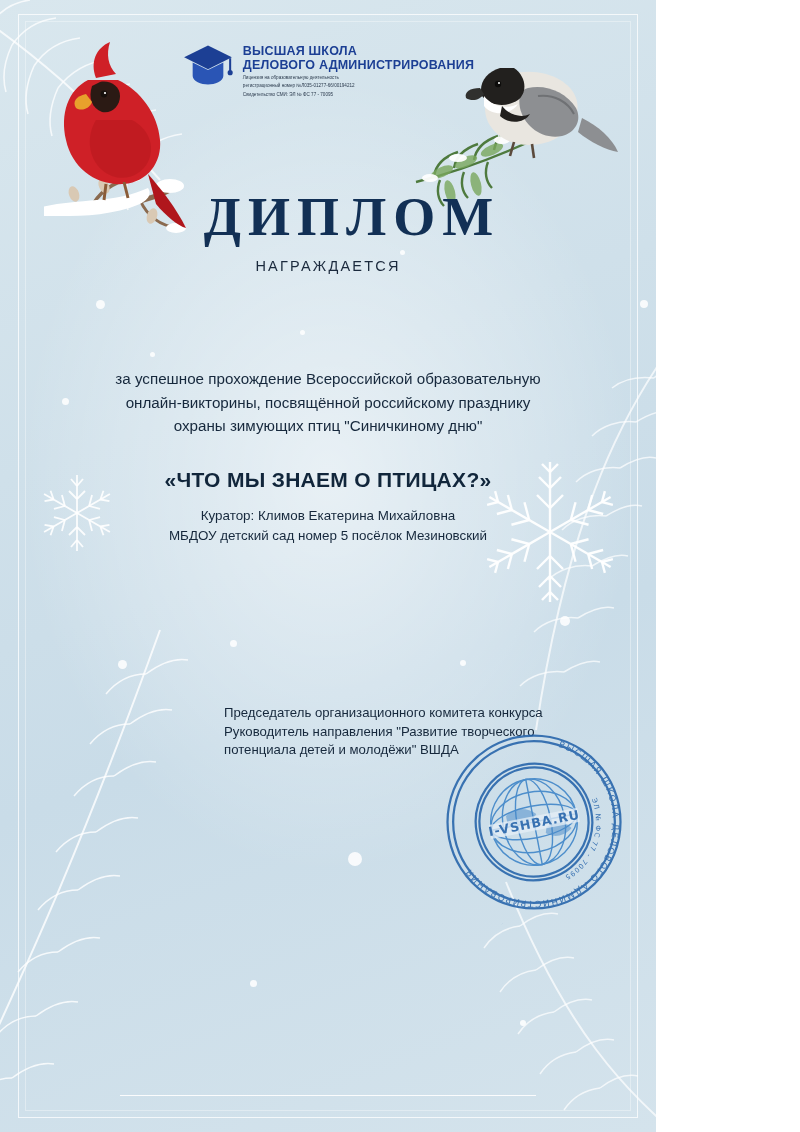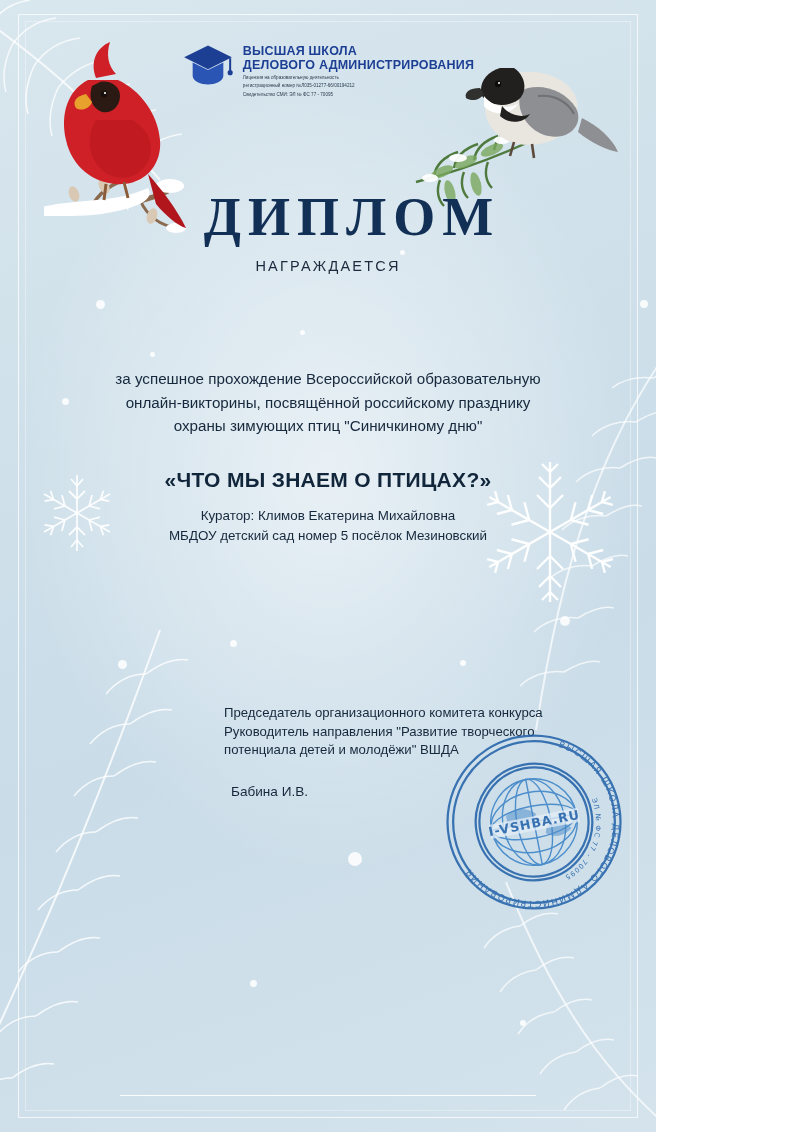--- a/index.html
+++ b/index.html
@@ -469,21 +469,20 @@
 
     <div class="curator">
       <div>Куратор: Климов Екатерина Михайловна</div>
       <div>МБДОУ детский сад номер 5 посёлок Мезиновский</div>
     </div>
 
     <div class="signature-block">
       <div>Председатель организационного комитета конкурса</div>
       <div>Руководитель направления "Развитие творческого</div>
       <div>потенциала детей и молодёжи" ВШДА</div>
-      <div class="signature-name">Бабина И.В.</div>
     </div>
 
     <svg class="stamp" viewBox="0 0 200 200">
       <defs>
         <path id="arcTop" d="M100,100 m0,-84 a84,84 0 1,1 -0.1,0"></path>
         <path id="arcBottom" d="M100,100 m0,78 a78,78 0 1,0 0.1,0"></path>
         <path id="arcInner" d="M100,100 m0,-66 a66,66 0 1,1 -0.1,0"></path>
       </defs>
       <g fill="none" stroke="#1f5fa8" stroke-width="2.4">
         <circle cx="100" cy="100" r="92"></circle>

